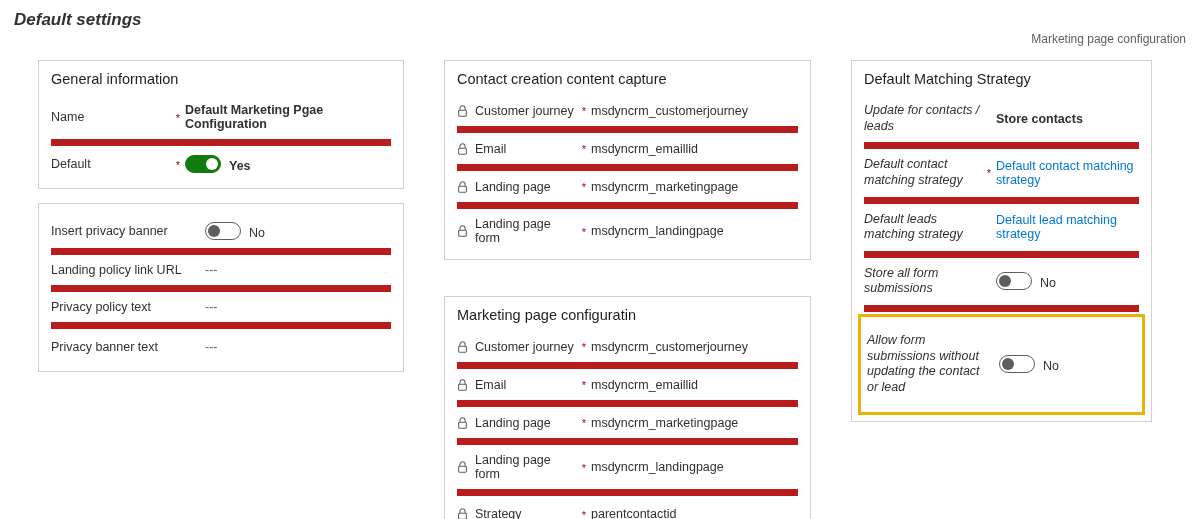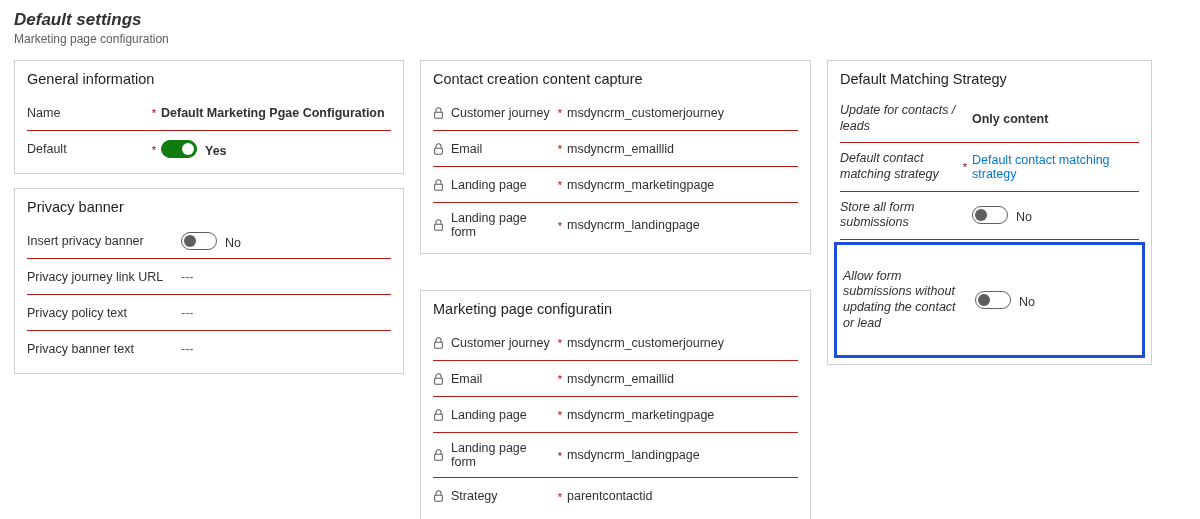--- a/index.html
+++ b/index.html
@@ -4,40 +4,41 @@
 <style>
   * { box-sizing: border-box; margin: 0; padding: 0; }
   body {
     font-family: "Segoe UI", Tahoma, sans-serif;
     font-size: 13px;
     color: #323130;
     background: #fff;
     padding: 10px 14px;
   }
   .page-title { font-size: 17px; font-weight: 600; font-style: italic; }
-  .page-sub { font-size: 12px; color: #605e5c; margin-top: 2px; margin-bottom: 14px; }
+  .page-sub { font-size: 12px; color: #605e5c; margin-top: 2px; margin-bottom: 14px; text-align: right; }
 
   .cols { display: flex; gap: 16px; align-items: flex-start; }
   .col { display: flex; flex-direction: column; gap: 14px; }
   .col1 { width: 390px; }
   .col2 { width: 391px; gap: 36px; }
   .col3 { width: 325px; }
 
   .card {
     border: 1px solid #d2d0ce;
     padding: 10px 12px 6px 12px;
     background: #fff;
+    margin-left: 24px;
   }
   .card-title { font-size: 14.5px; font-weight: 400; color: #201f1e; margin-bottom: 8px; }
 
   .row {
     display: flex;
     align-items: center;
     padding: 8px 0;
-    border-bottom: 1px solid #b91c1c;
+    border-bottom: 7px solid #b91c1c;
     min-height: 36px;
   }
   .row:last-child { border-bottom: none; }
   .row-nobrd { border-bottom: none; }
 
   .label-col {
     flex: 0 0 120px;
     display: flex;
     align-items: center;
     gap: 6px;
@@ -79,22 +80,22 @@
   }
   .toggle .knob {
     position: absolute; top: 2px; left: 2px;
     width: 12px; height: 12px; border-radius: 50%;
     background: #605e5c;
   }
   .toggle.on { background: #107c10; border-color: #107c10; }
   .toggle.on .knob { left: auto; right: 2px; background: #fff; }
 
   .highlight-box {
-    border: 3px solid #1d4ed8;
-    padding: 20px 6px;
+    border: 3px solid #eab308;
+    padding: 12px 6px;
     margin: 2px -6px 0 -6px;
   }
 </style>
 </head>
 <body>
 
 <div class="page-title">Default settings</div>
 <div class="page-sub">Marketing page configuration</div>
 
 <div class="cols">
@@ -118,35 +119,34 @@
         <div class="val-col">
           <span class="toggle on">
               <span class="knob"></span>
             </span>
           <span class="val-bold">Yes</span>
         </div>
       </div>
     </div>
 
     <div class="card">
-      <div class="card-title">Privacy banner</div>
 
       <div class="row">
         <div class="label-col" style="flex-basis:140px">Insert privacy banner</div>
         <div class="req-col"></div>
         <div class="val-col">
           <span class="toggle">
               <span class="knob"></span>
             </span>
           <span>No</span>
         </div>
       </div>
 
       <div class="row">
-        <div class="label-col" style="flex-basis:140px">Privacy journey link URL</div>
+        <div class="label-col" style="flex-basis:140px">Landing policy link URL</div>
         <div class="req-col"></div>
         <div class="val-col val-muted">---</div>
       </div>
 
       <div class="row">
         <div class="label-col" style="flex-basis:140px">Privacy policy text</div>
         <div class="req-col"></div>
         <div class="val-col val-muted">---</div>
       </div>
 
@@ -293,31 +293,38 @@
   </div>
 
   <div class="col col3">
 
     <div class="card">
       <div class="card-title">Default Matching Strategy</div>
 
       <div class="row">
         <div class="label-col wide">Update  for contacts / leads</div>
         <div class="req-col"></div>
-        <div class="val-col val-bold">Only content</div>
+        <div class="val-col val-bold">Store contacts</div>
       </div>
 
       <div class="row">
         <div class="label-col wide">Default contact matching strategy</div>
         <div class="req-col"><span class="req">*</span></div>
         <div class="val-col">
           <span class="val-link">Default contact matching strategy</span>
         </div>
       </div>
 
+      <div class="row">
+        <div class="label-col wide">Default leads matching strategy</div>
+        <div class="req-col"></div>
+        <div class="val-col">
+          <span class="val-link">Default lead matching strategy</span>
+        </div>
+      </div>
 
       <div class="row">
         <div class="label-col wide">Store all form submissions</div>
         <div class="req-col"></div>
         <div class="val-col">
           <span class="toggle">
               <span class="knob"></span>
             </span>
           <span>No</span>
         </div>

